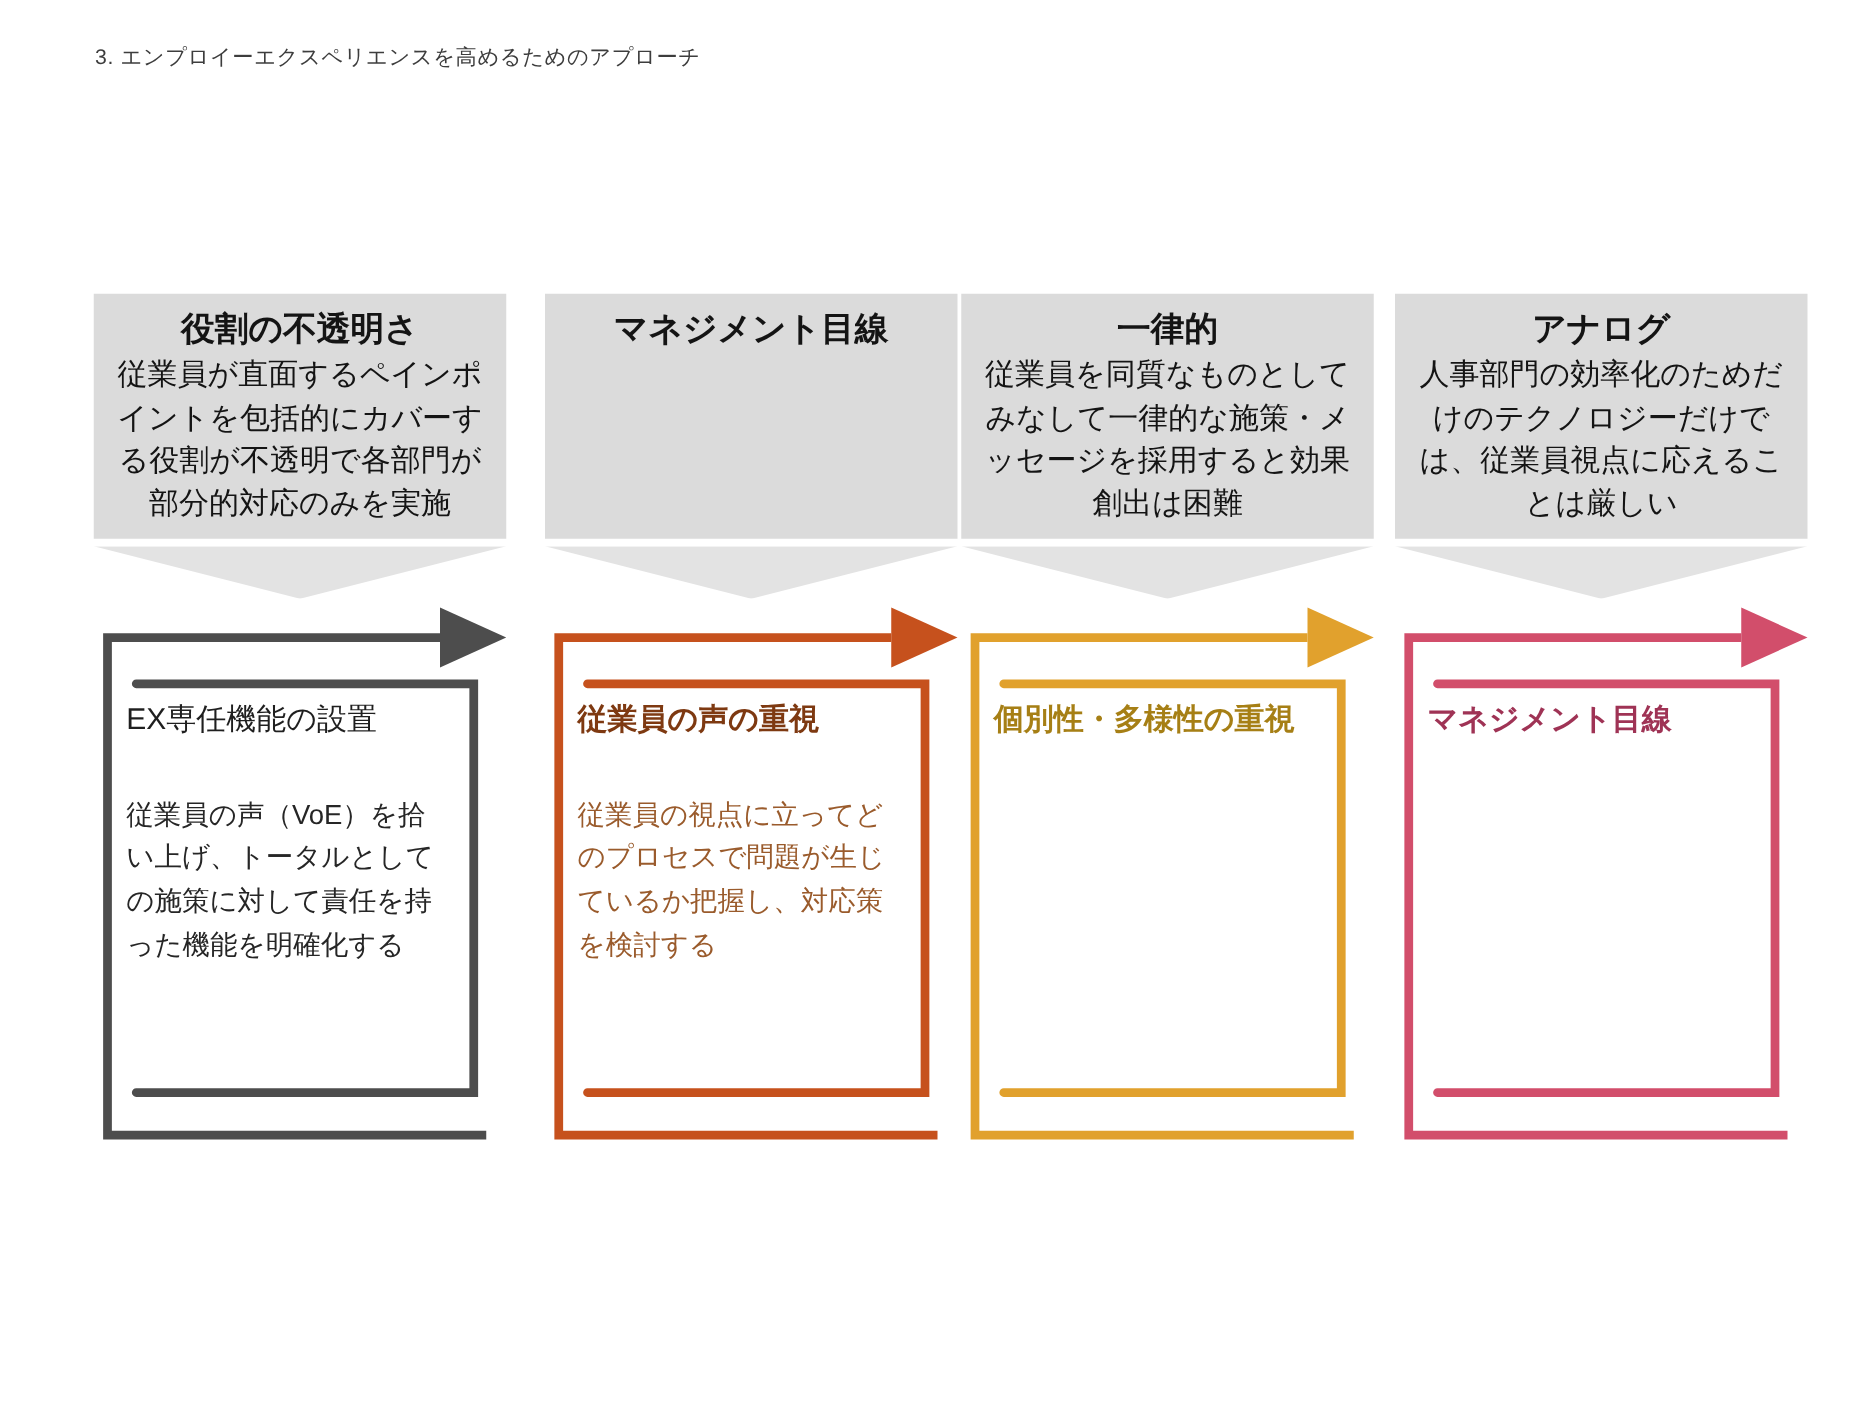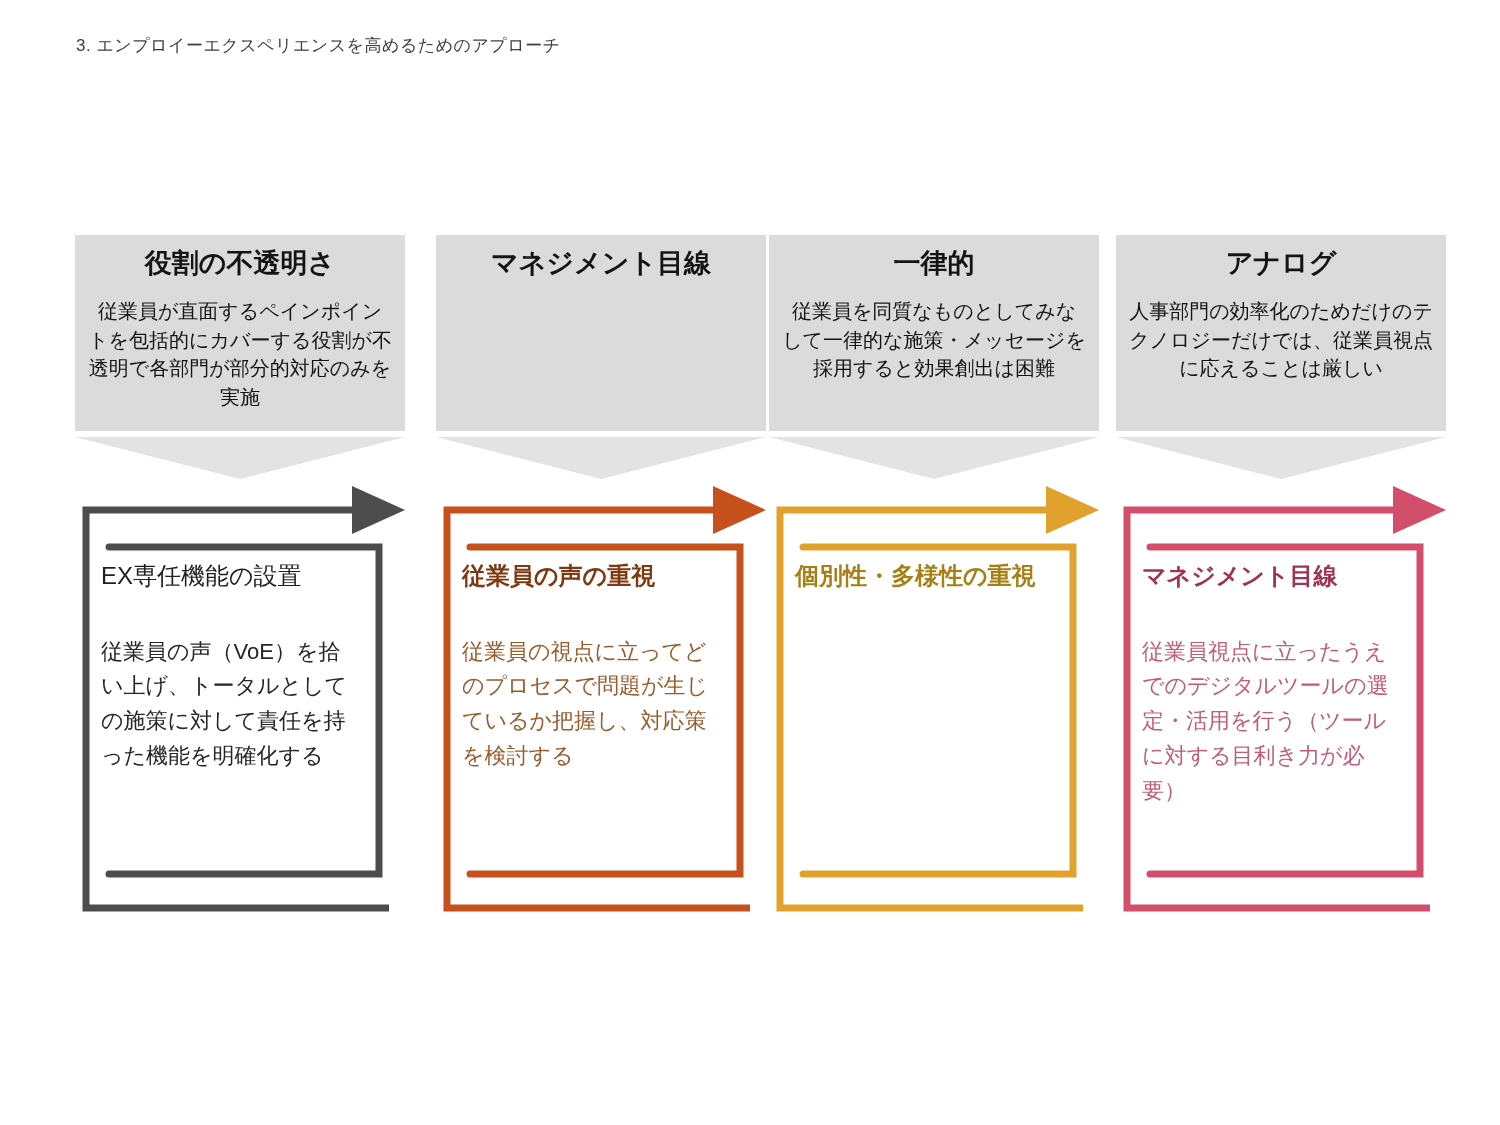--- a/index.html
+++ b/index.html
@@ -15,21 +15,21 @@
     font-size:52px;font-weight:700;color:#111;letter-spacing:1px;
   }
   .col{position:absolute;top:235px;width:330px;}
   .c0{left:75px}.c1{left:436px}.c2{left:769px}.c3{left:1116px}
 
   .problem{
     height:196px;background:#dbdbdb;box-sizing:border-box;padding:10px 13px 0 13px;
     text-align:center;color:#141414;
   }
   .p-title{font-size:27px;font-weight:700;line-height:1.35;}
-  .p-body{font-size:20px;line-height:1.42;margin-top:16px;}
+  .p-body{font-size:24px;line-height:1.42;margin-top:2px;}
 
   .chevron{
     margin-top:6px;width:330px;height:42px;background:#e3e3e3;
     clip-path:polygon(0 0,100% 0,50% 100%);
   }
 
   .panel{position:relative;margin-top:8px;width:330px;height:428px;color:var(--line);}
   .panel svg.loop{position:absolute;left:0;top:0;overflow:visible;}
   .sol-text{position:absolute;left:26px;top:72px;width:254px;}
   .sol-title{font-size:24px;font-weight:700;color:var(--title-c);line-height:1.4;}
@@ -140,21 +140,20 @@
     </div>
     <div class="chevron"></div>
     <div class="panel">
       <svg class="loop" width="332" height="428" viewBox="0 0 332 428">
         <path d="M277 23 H11 V421 H314" fill="none" stroke="currentColor" stroke-width="7"></path>
         <polygon points="277,-1 277,47 330,23" fill="currentColor"></polygon>
         <path d="M34 60 H304 V387 H34" fill="none" stroke="currentColor" stroke-width="7" stroke-linecap="round"></path>
       </svg>
       <div class="sol-text">
         <div class="sol-title">マネジメント目線</div>
-        <div class="sol-body">従業員視点に立ったうえでのデジタルツールの選定・活用を行う（ツールに対する目利き力が必要）</div>
       </div>
     </div>
     <div class="icon-row">
       <svg width="90" height="88" viewBox="0 0 90 88" fill="none" stroke="currentColor" stroke-width="4.5" stroke-linejoin="round" stroke-linecap="round">
         <rect x="4" y="3" width="82" height="80" stroke-width="5"></rect>
         <circle cx="45" cy="43" r="29"></circle>
         <ellipse cx="45" cy="43" rx="13" ry="29"></ellipse>
         <path d="M45 14 V72"></path>
         <path d="M16 43 H74"></path>
         <path d="M21 29 H69"></path>

